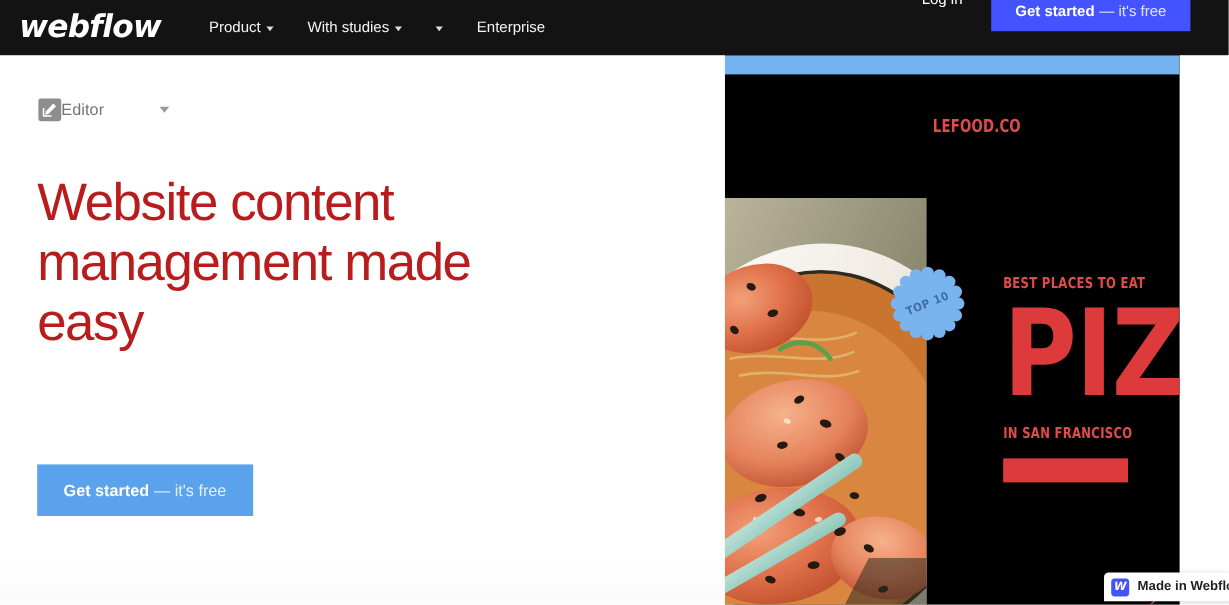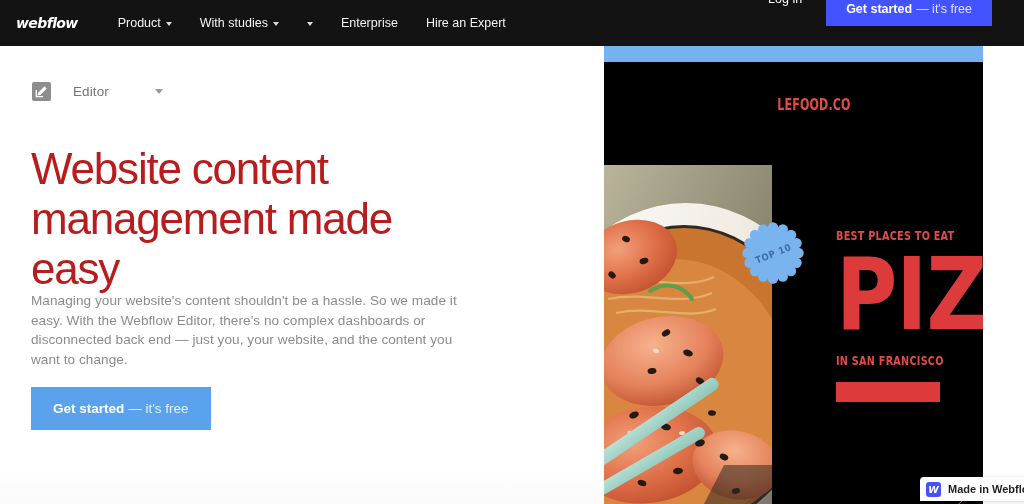--- a/index.html
+++ b/index.html
@@ -16,21 +16,21 @@
   .navbar {
     position: absolute; top: 0; left: 0;
     width: 1024px; height: 46px;
     background: #131313;
     display: flex; align-items: center;
     z-index: 60;
   }
   .logo {
     margin-left: 16px;
     color: #ffffff;
-    font-size: 14px;
+    font-size: 26px;
     font-weight: 700;
     font-style: italic;
     letter-spacing: -0.6px;
     font-family: "DejaVu Sans", sans-serif;
     line-height: 1;
   }
   .nav-links { display: flex; align-items: flex-end; margin-left: 26px; }
   .nav-link {
     display: flex; align-items: center; gap: 5px;
     color: #f2f2f2;
@@ -85,21 +85,21 @@
   }
   .editor-icon {
     width: 19px; height: 19px;
     background: #8d8d8d;
     border-radius: 2px;
     display: flex; align-items: center; justify-content: center;
     position: relative;
   }
   .editor-icon svg { display: block; }
   .editor-label {
-    margin-left: 22px;
+    margin-left: 0;
     font-size: 13.5px;
     color: #757575;
     letter-spacing: 0.1px;
   }
   .editor-caret {
     margin-left: 46px;
     width: 0; height: 0;
     border-left: 4.5px solid transparent;
     border-right: 4.5px solid transparent;
     border-top: 5px solid #9a9a9a;
@@ -293,23 +293,20 @@
       </div>
       <div class="nav-link">
         <span>With studies</span>
         <span class="chev"></span>
       </div>
       <div class="nav-link">
         <span class="chev"></span>
       </div>
       <div class="nav-link">
         <span>Enterprise</span>
-      </div>
-      <div class="nav-link">
-        <span>Hire an Expert</span>
       </div>
     </div>
 
     <div class="nav-right">
       <div class="login-link">Log in</div>
       <button class="nav-cta">
         <span class="b">Get started</span>
         <span class="l">— it's free</span>
       </button>
     </div>
@@ -450,21 +447,20 @@
           <path d="M11.6 1.6 L14.4 4.4 L6.6 12.2 L3.2 13.0 L4.0 9.6 Z" fill="#ffffff"></path>
           <path d="M1.6 6.2 L1.6 14.4 L9.8 14.4" fill="none" stroke="#ffffff" stroke-width="1.6"></path>
         </svg>
       </span>
       <span class="editor-label">Editor</span>
       <span class="editor-caret"></span>
     </div>
 
     <h1 class="headline">Website content management made easy</h1>
 
-    <p class="subcopy">Managing your website's content shouldn't be a hassle. So we made it easy. With the Webflow Editor, there's no complex dashboards or disconnected back end — just you, your website, and the content you want to change.</p>
 
     <button class="hero-cta">
       <span class="b">Get started</span>
       <span class="l">— it's free</span>
     </button>
 
     <div class="bottom-fade"></div>
   </div>
 
   <div class="mw-badge">

